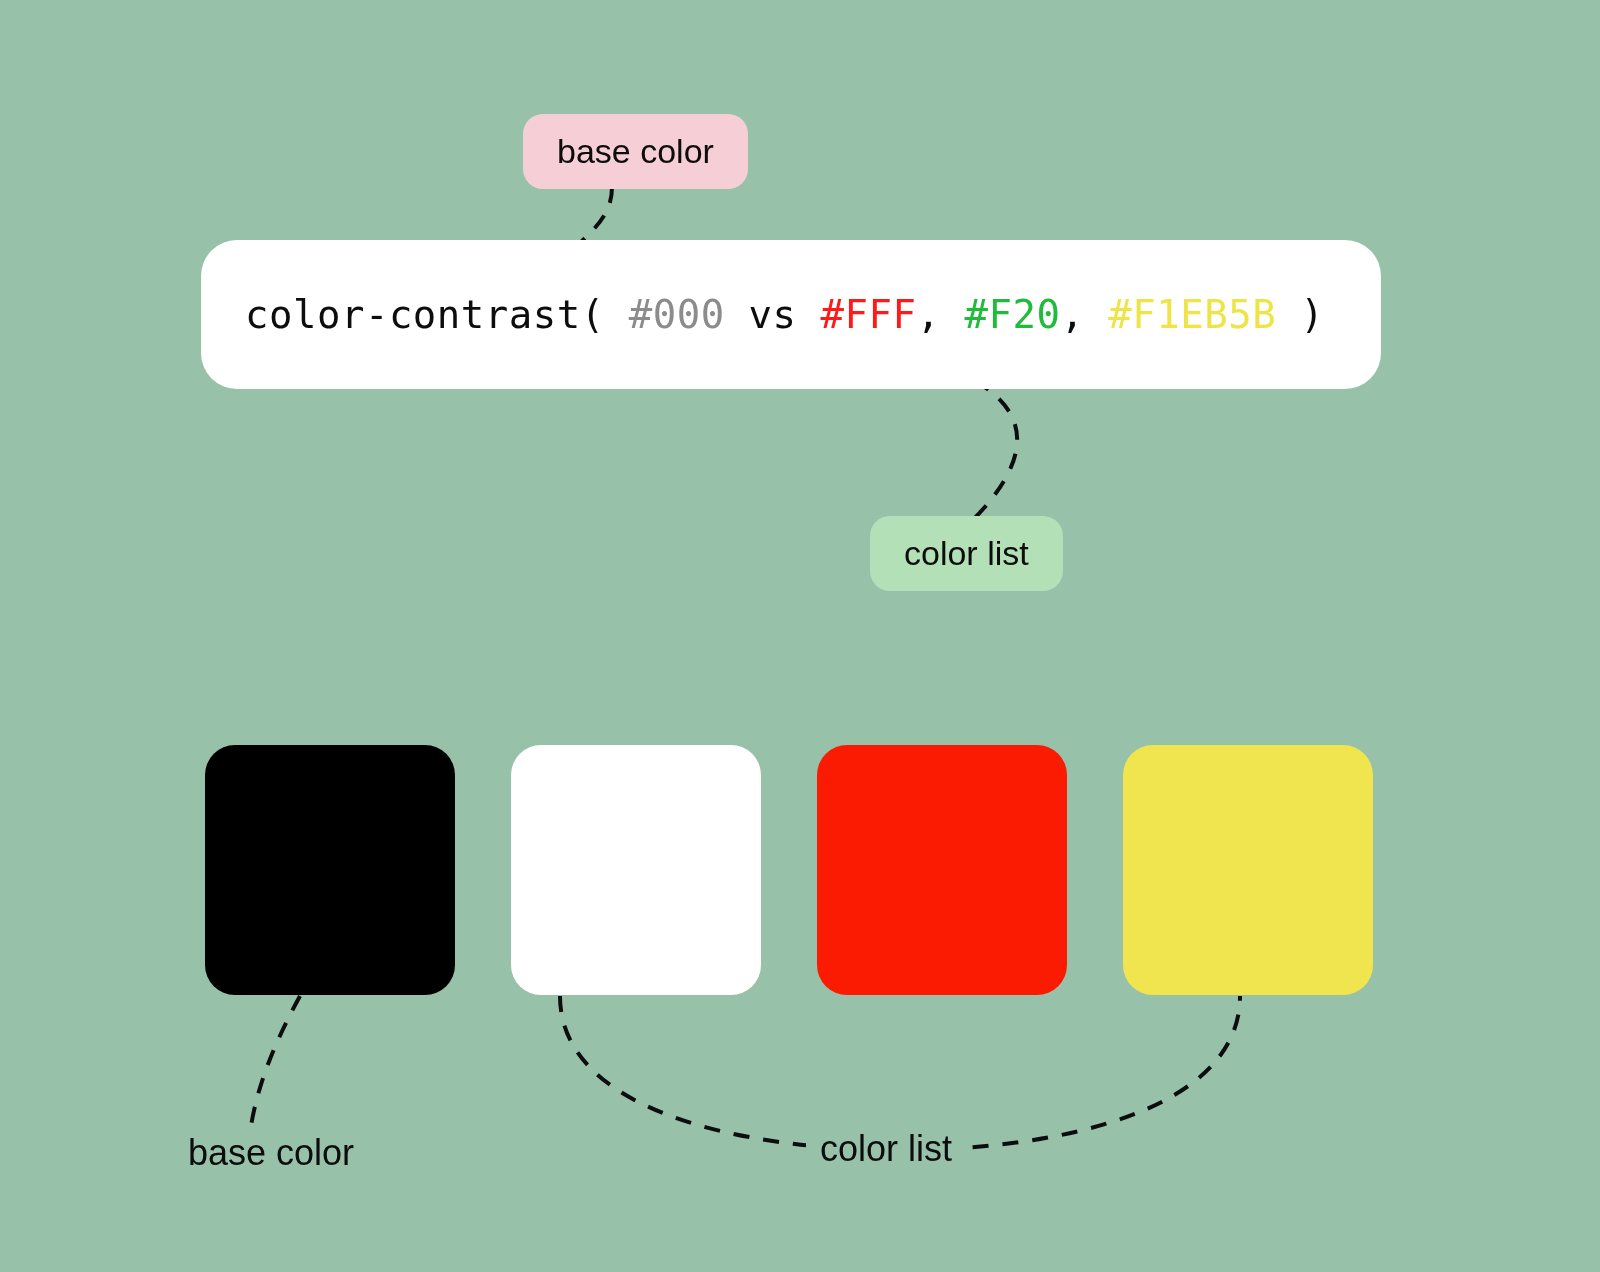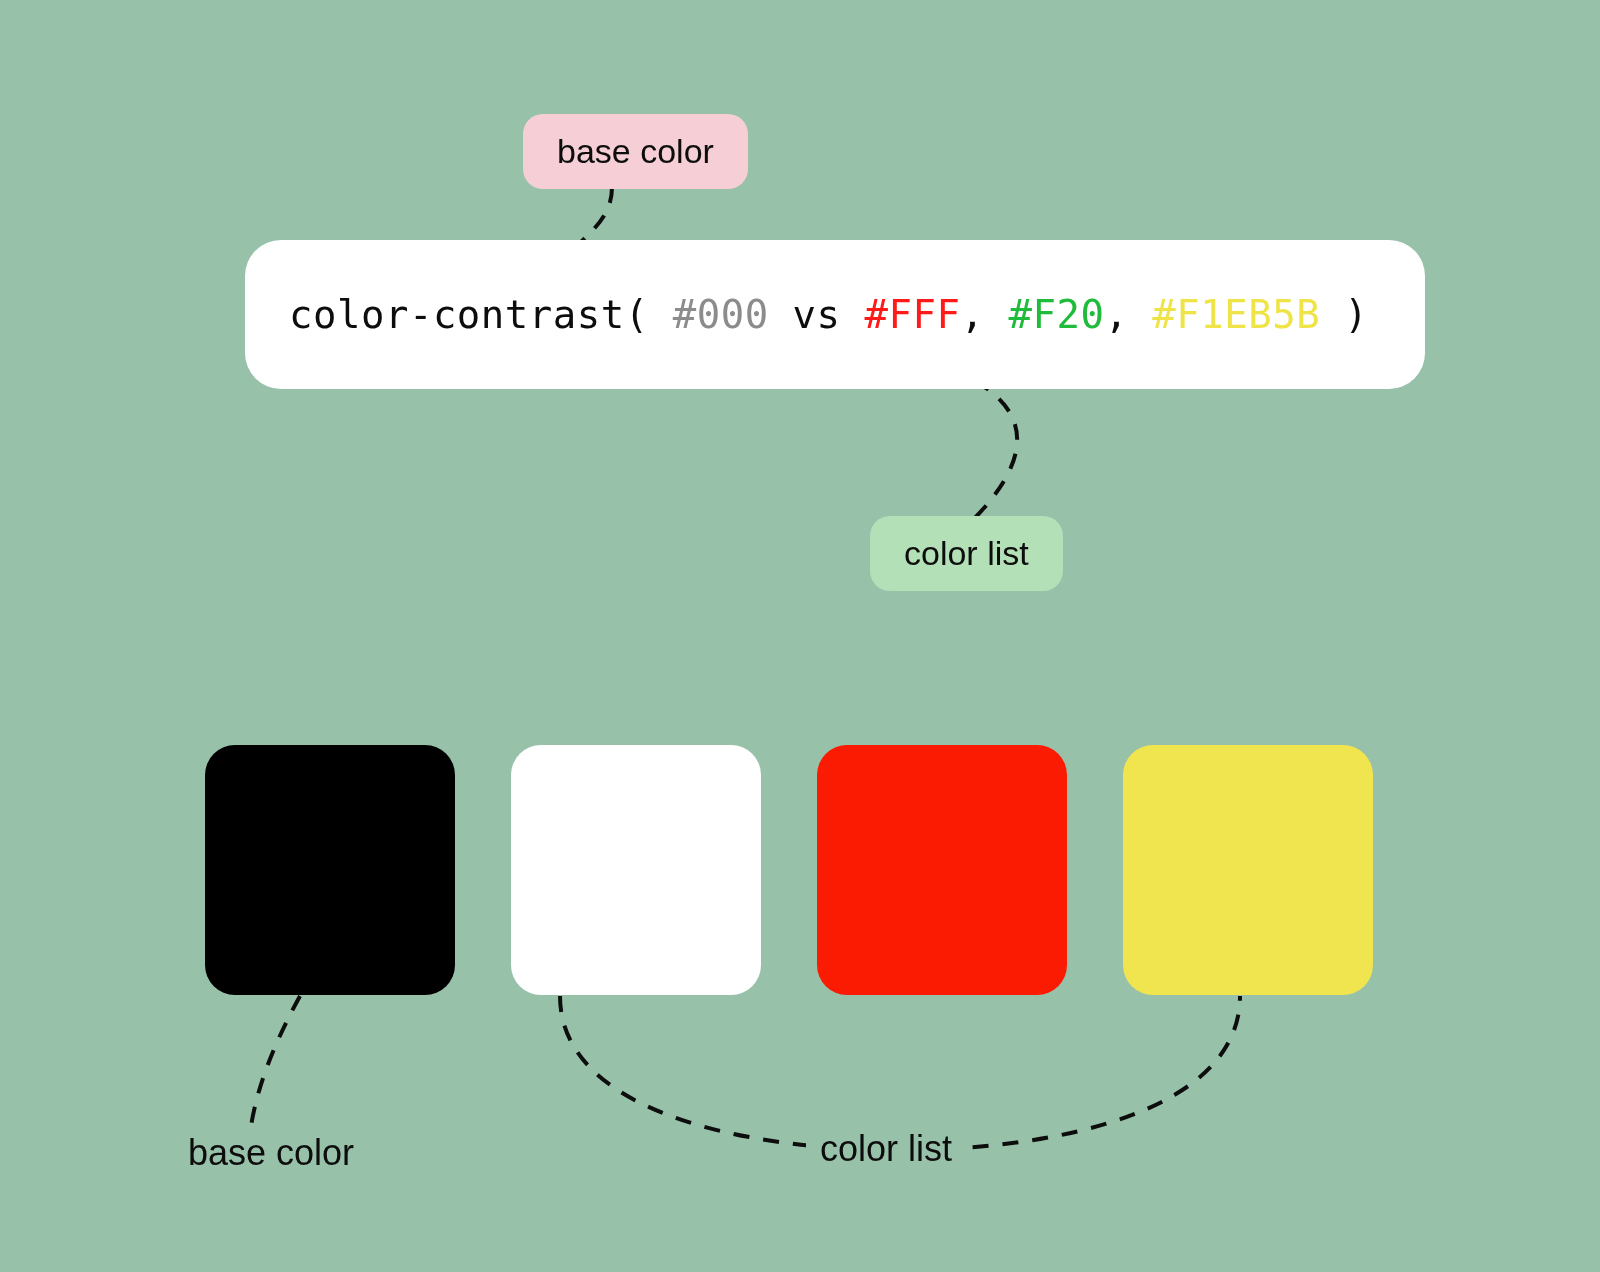--- a/index.html
+++ b/index.html
@@ -32,21 +32,20 @@
   .code-panel {
     position: absolute;
     background: #ffffff;
     border-radius: 36px;
     padding: 52px 44px;
     font-family: ui-monospace, SFMono-Regular, "SF Mono", "Menlo", "Consolas", monospace;
     font-size: 39px;
     letter-spacing: 0.5px;
     color: #0d0d0d;
     white-space: pre;
-    margin-left: 44px;
   }
   .tok-gray  { color: #8c8c8c; }
   .tok-red   { color: #ff1a1a; }
   .tok-green { color: #1fbb3a; }
   .tok-yell  { color: #efe447; }
 
   
   .swatch {
     position: absolute;
     width: 250px;

